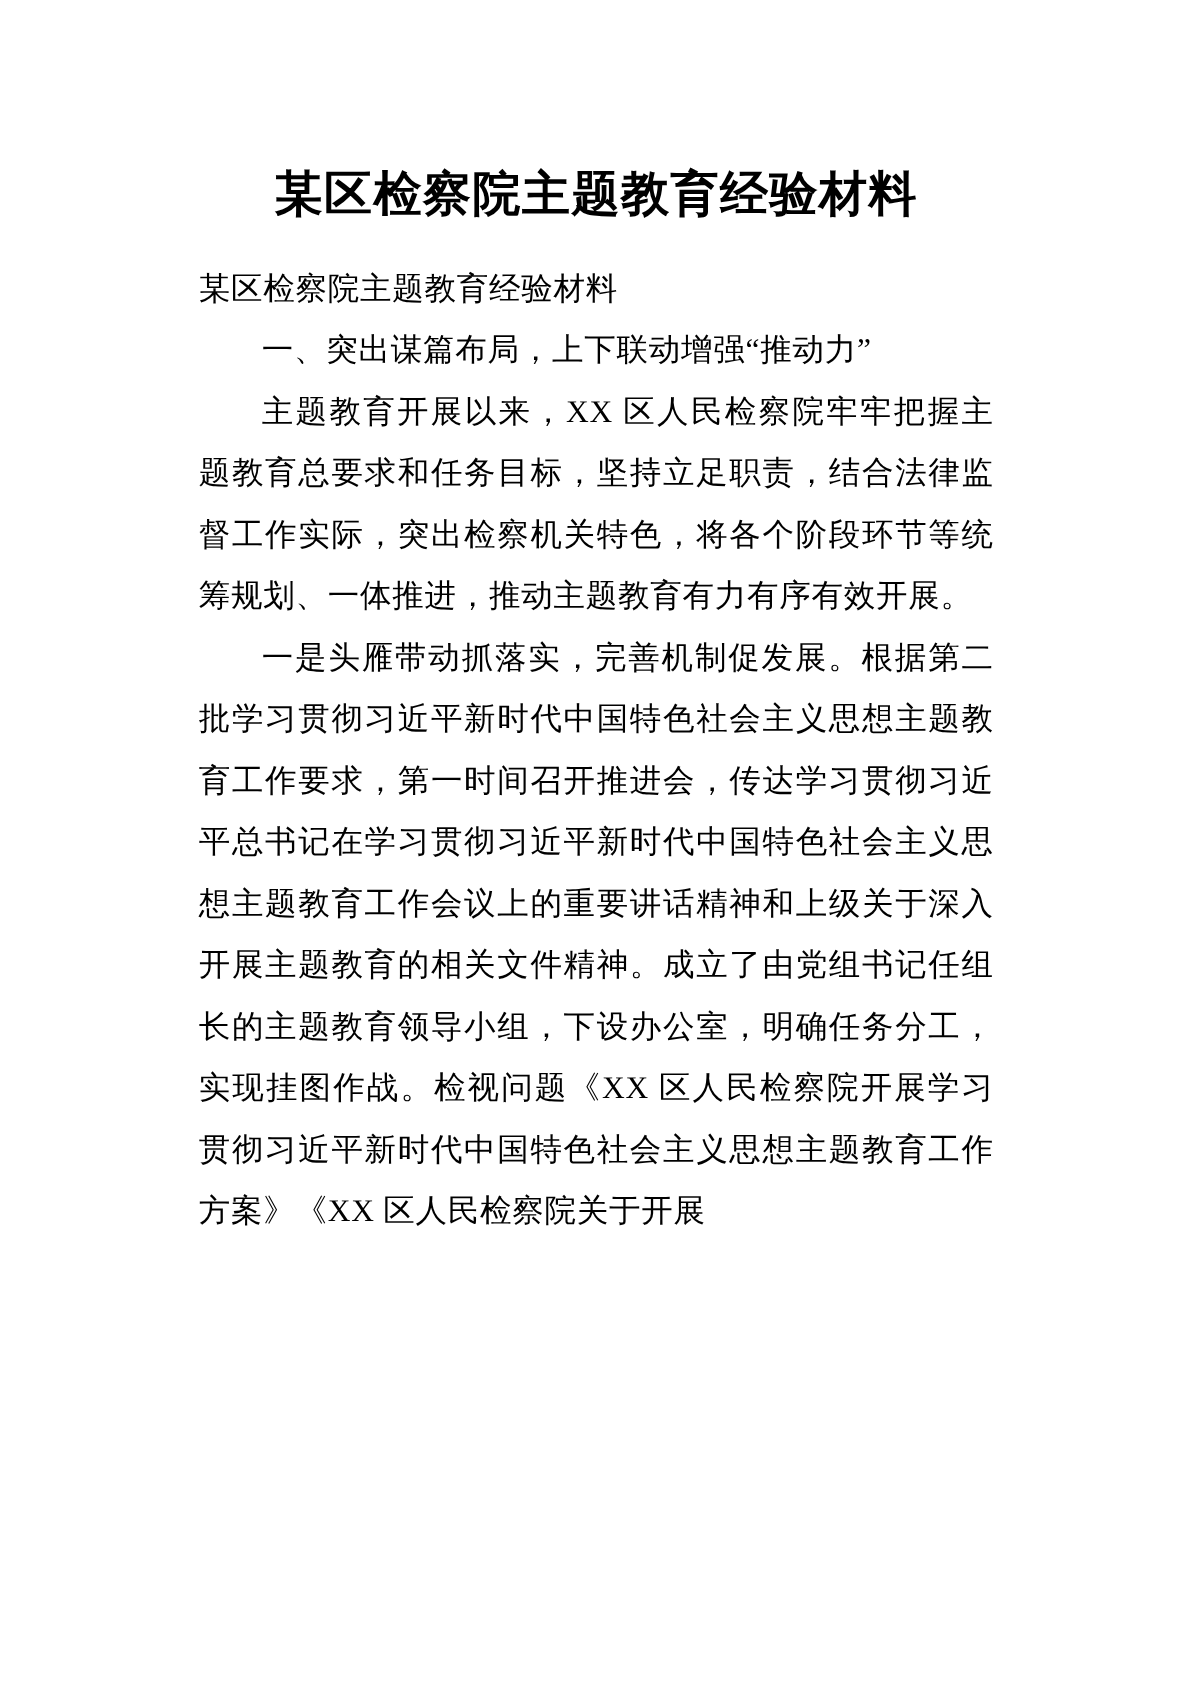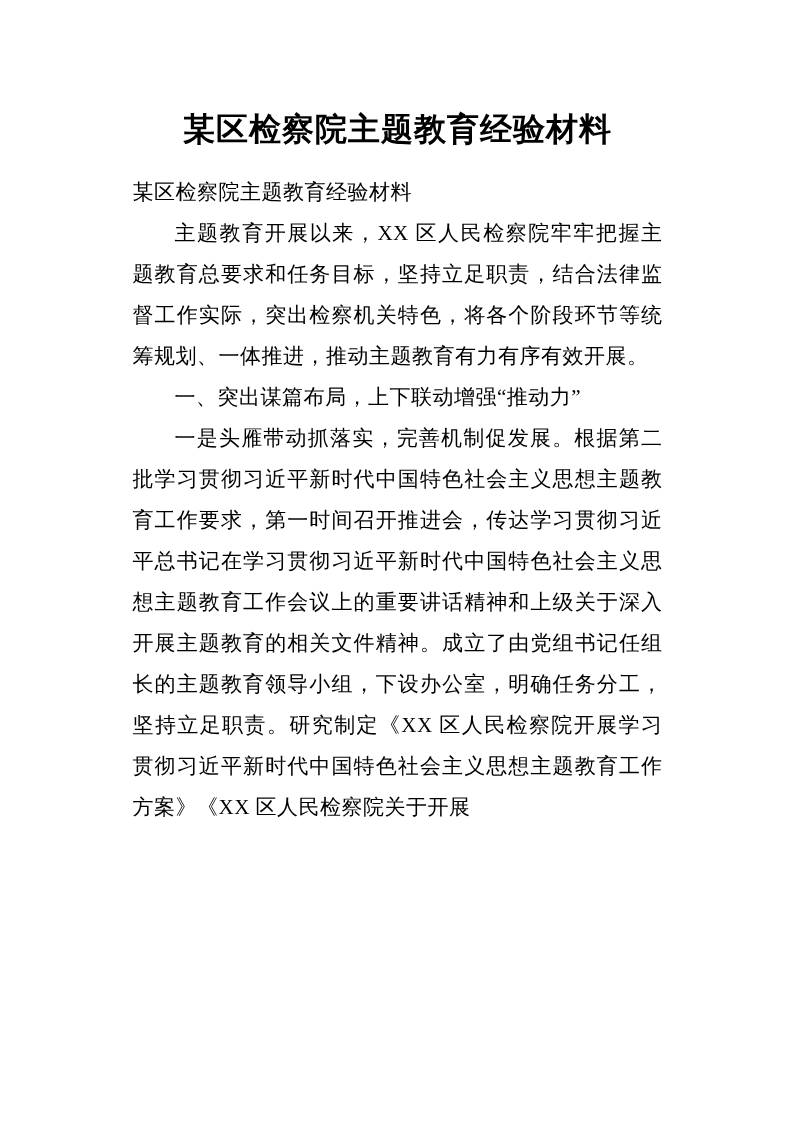--- a/index.html
+++ b/index.html
@@ -43,19 +43,19 @@
   }
 </style>
 </head>
 <body>
 
 <div class="page">
   <h1 class="doc-title">某区检察院主题教育经验材料</h1>
 
   <p class="para">某区检察院主题教育经验材料</p>
 
+  <p class="para indent">一、突出谋篇布局，上下联动增强“推动力”</p>
+
   <p class="para indent">主题教育开展以来，XX 区人民检察院牢牢把握主题教育总要求和任务目标，坚持立足职责，结合法律监督工作实际，突出检察机关特色，将各个阶段环节等统筹规划、一体推进，推动主题教育有力有序有效开展。</p>
 
-  <p class="para indent">一、突出谋篇布局，上下联动增强“推动力”</p>
 
-
-  <p class="para indent">一是头雁带动抓落实，完善机制促发展。根据第二批学习贯彻习近平新时代中国特色社会主义思想主题教育工作要求，第一时间召开推进会，传达学习贯彻习近平总书记在学习贯彻习近平新时代中国特色社会主义思想主题教育工作会议上的重要讲话精神和上级关于深入开展主题教育的相关文件精神。成立了由党组书记任组长的主题教育领导小组，下设办公室，明确任务分工，坚持立足职责。研究制定《XX 区人民检察院开展学习贯彻习近平新时代中国特色社会主义思想主题教育工作方案》《XX 区人民检察院关于开展</p>
+  <p class="para indent">一是头雁带动抓落实，完善机制促发展。根据第二批学习贯彻习近平新时代中国特色社会主义思想主题教育工作要求，第一时间召开推进会，传达学习贯彻习近平总书记在学习贯彻习近平新时代中国特色社会主义思想主题教育工作会议上的重要讲话精神和上级关于深入开展主题教育的相关文件精神。成立了由党组书记任组长的主题教育领导小组，下设办公室，明确任务分工，实现挂图作战。检视问题《XX 区人民检察院开展学习贯彻习近平新时代中国特色社会主义思想主题教育工作方案》《XX 区人民检察院关于开展</p>
 </div>
 
 </body></html>

